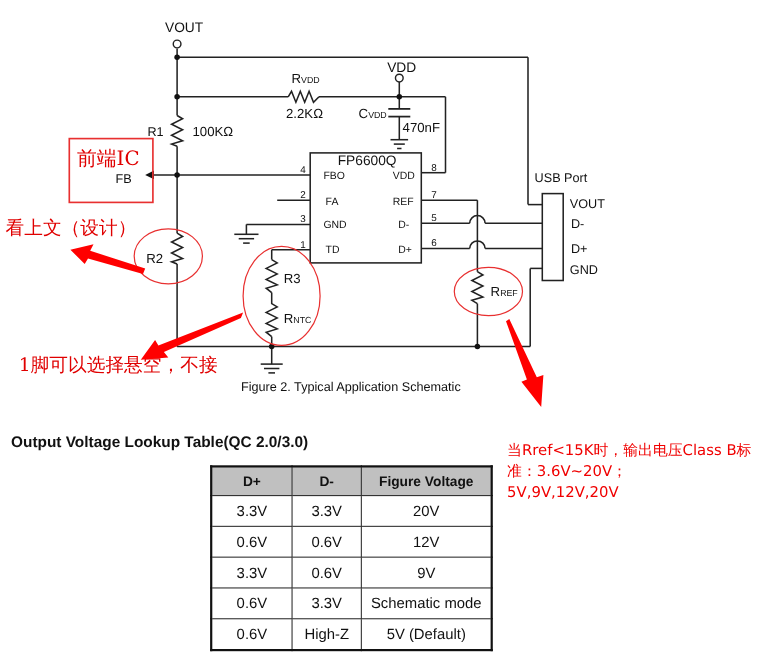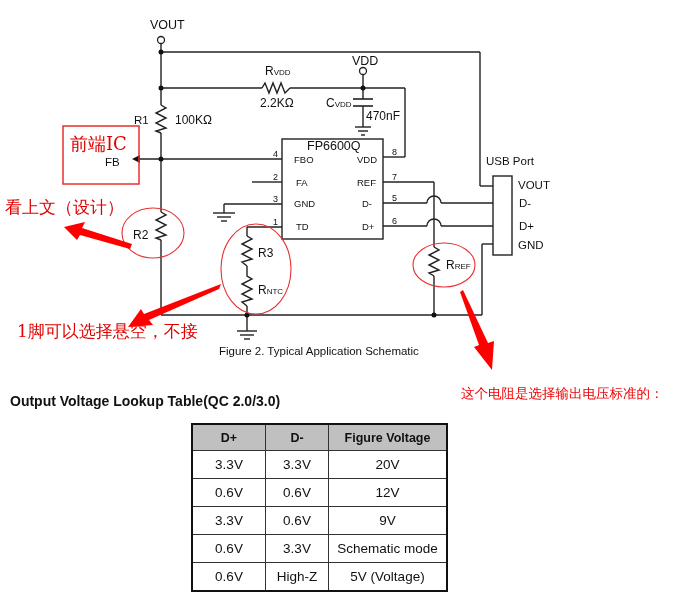--- a/index.html
+++ b/index.html
@@ -204,21 +204,22 @@
       <td>9V</td>
     </tr>
     <tr>
       <td>0.6V</td>
       <td>3.3V</td>
       <td>Schematic mode</td>
     </tr>
     <tr>
       <td>0.6V</td>
       <td>High-Z</td>
-      <td>5V (Voltage)</td>
+      <td>5V (Default)</td>
     </tr>
   </tbody>
 </table>
 
 <div class="note">
-  <p>这个电阻是选择输出电压标准的：</p>
   <div class="gap"></div>
+  <p>当Rref&lt;15K时，输出电压Class B标准：3.6V~20V；</p>
+  <p>5V,9V,12V,20V</p>
 </div>
 
 </body></html>

